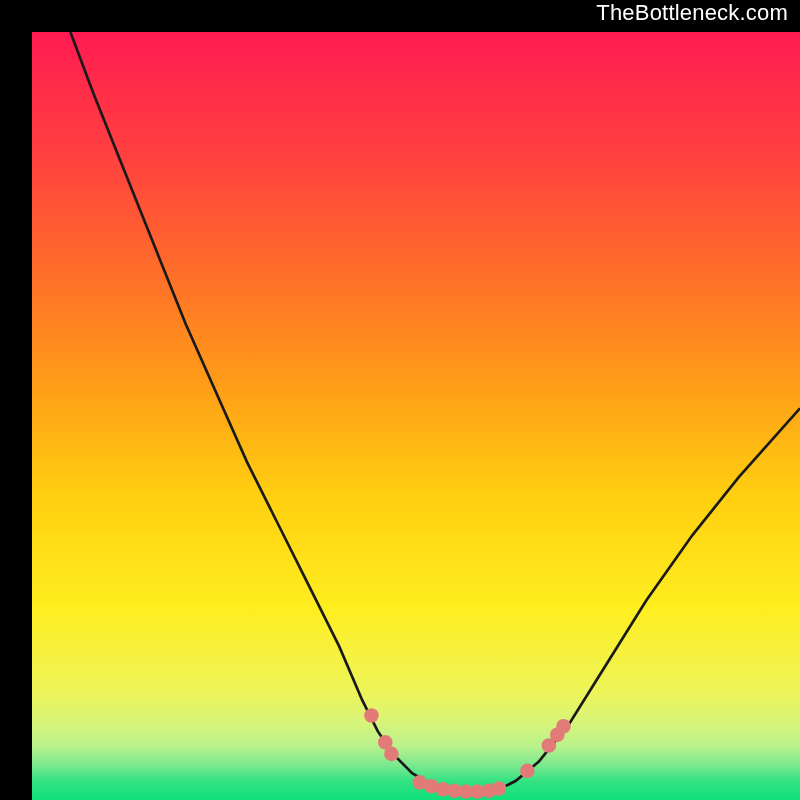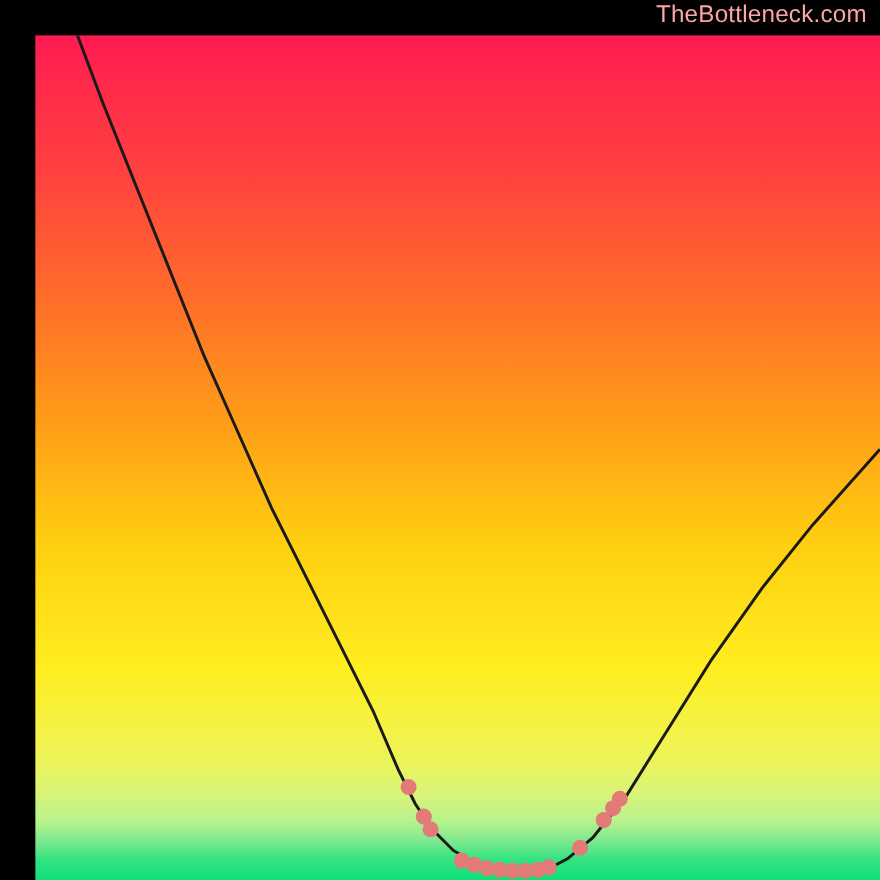--- a/index.html
+++ b/index.html
@@ -44,21 +44,21 @@
       #b9f28c 93%,
       #7ae88e 95.5%,
       #35e382 97.5%,
       #0ee07a 100%
     );
   }
   .watermark {
     position: absolute;
     top: 0px;
     right: 12px;
-    color: #fca5a5;
+    color: #ffffff;
     font-size: 22px;
     font-weight: 500;
     letter-spacing: 0.2px;
     user-select: none;
   }
   svg.curve {
     position: absolute;
     inset: 0;
     width: 100%;
     height: 100%;

